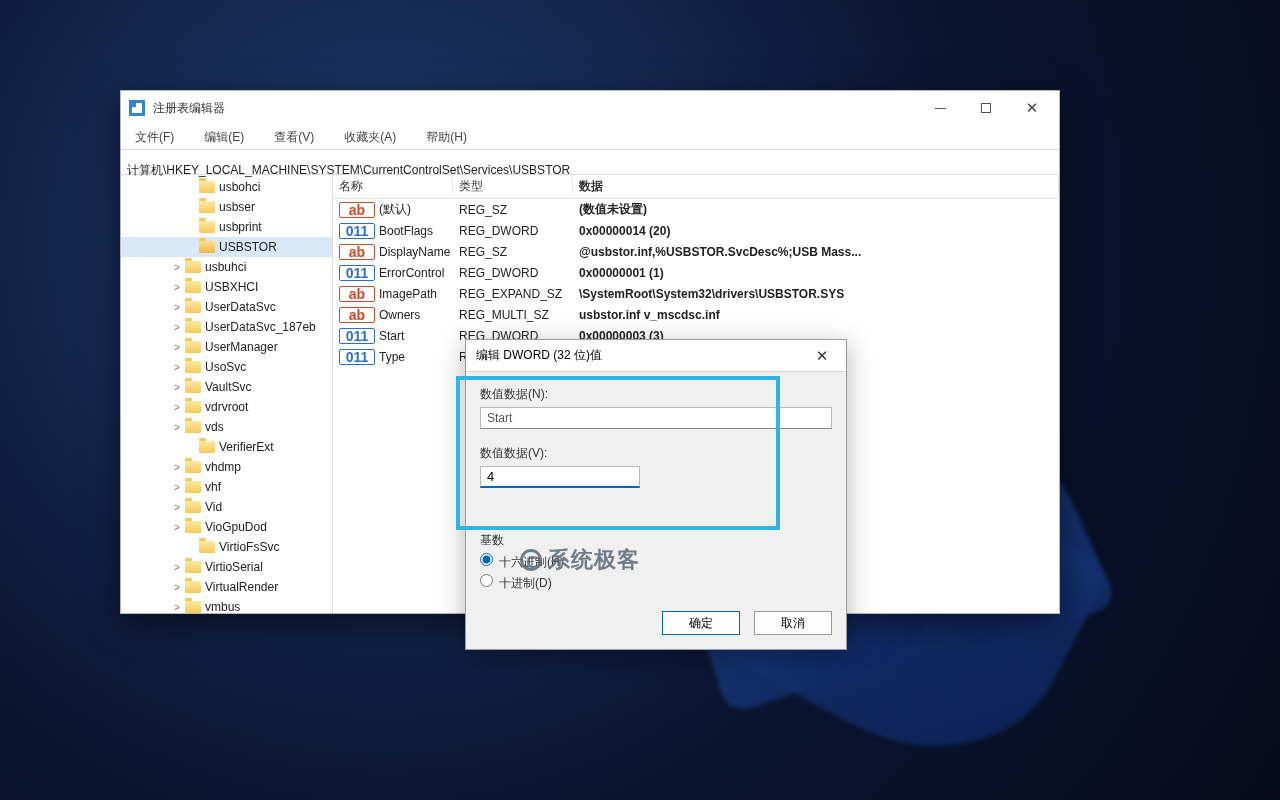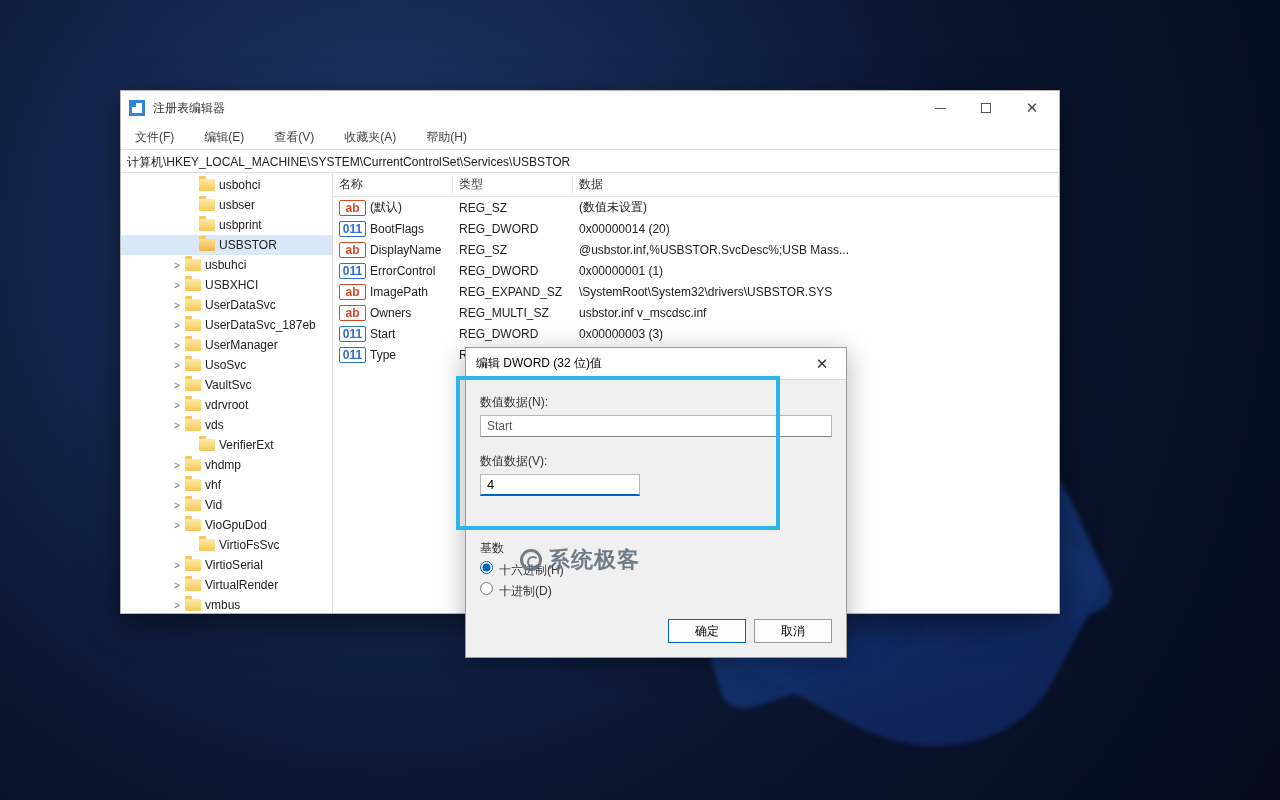--- a/index.html
+++ b/index.html
@@ -27,55 +27,55 @@
 .titlebar .title{ font-size:12px; color:#333; flex:0 0 auto; }
 .titlebar .spacer{ flex:1; }
 .winbtn{ width:46px; height:30px; display:flex; align-items:center; justify-content:center; color:#444; font-size:12px; }
 .winbtn .sq{width:10px;height:10px;border:1px solid #555;}
 .winbtn .x{font-size:15px;font-weight:300;}
 .winbtn .min{width:11px;height:1px;background:#555;}
 
 .menubar{ height:24px; display:flex; align-items:center; gap:14px; padding:0 6px; font-size:12px; color:#444;}
 .menubar span{ padding:3px 8px; }
 
-.pathbar{ height:24px; border-top:1px solid #dcdcdc; border-bottom:1px solid #dcdcdc; font-size:12px; color:#222; padding:4px 6px; background:#fff;}
+.pathbar{ height:24px; border-top:1px solid #dcdcdc; border-bottom:1px solid #dcdcdc; font-size:12px; color:#222; padding:12px 6px; background:#fff;}
 
 .main{ flex:1; display:flex; overflow:hidden; }
 .tree{ width:212px; border-right:1px solid #dcdcdc; overflow:hidden; padding-top:2px;}
 .tree-item{ display:flex; align-items:center; height:20px; font-size:12px; color:#222; white-space:nowrap;}
 .tree-item .tw{ width:16px; text-align:center; color:#777; font-size:10px;}
 .folder-icon{ width:16px; height:12px; background:linear-gradient(#ffe9a3,#f6c95a); border-radius:1px; margin-right:4px; position:relative; display:inline-block;}
 .folder-icon::before{content:"";position:absolute;left:0;top:-3px;width:7px;height:3px;background:#f6c95a;border-radius:1px 1px 0 0;}
 .tree-item.selected{ background:#d9e8f7; }
 .tree-item.selected .folder-icon{ background:linear-gradient(#ffdf8b,#eeb64a);}
 
 .values{ flex:1; display:flex; flex-direction:column; overflow:hidden;}
 .headers{ display:flex; height:24px; border-bottom:1px solid #e3e3e3; font-size:12px; color:#333; align-items:center;}
 .headers div{ padding:0 6px; border-right:1px solid #e8e8e8;}
-.col-n{width:120px;} .col-t{width:120px;} .col-d{flex:1;}
+.col-n{width:120px;} .col-t{width:120px;} .col-d{flex:1;font-weight:bold;}
 .row{ display:flex; height:21px; font-size:12px; color:#222; align-items:center;}
 .row div{ padding:0 6px; white-space:nowrap; overflow:hidden; text-overflow:ellipsis;}
-.vicon{ width:27px; height:16px; margin-right:4px; display:inline-flex; align-items:center; justify-content:center; font-size:12px; font-weight:bold; border:1px solid; border-radius:2px; flex-shrink:0;}
+.vicon{ width:36px; height:16px; margin-right:4px; display:inline-flex; align-items:center; justify-content:center; font-size:14px; font-weight:bold; border:1px solid; border-radius:2px; flex-shrink:0;}
 .vicon.sz{ color:#d34a2a; border-color:#d34a2a; }
 .vicon.dw{ color:#2d6fd1; border-color:#2d6fd1; }
 .row .col-n{display:flex;align-items:center;}
 
 
-.dlg{ position:absolute; left:465px; top:347px; width:382px; background:#f0f0f0; border:1px solid #9b9b9b; box-shadow:0 6px 24px rgba(0,0,0,.3);}
+.dlg{ position:absolute; left:465px; top:339px; width:382px; background:#f0f0f0; border:1px solid #9b9b9b; box-shadow:0 6px 24px rgba(0,0,0,.3);}
 .dlg-title{ height:32px; background:#fff; display:flex; align-items:center; padding:0 10px; font-size:12px; border-bottom:1px solid #d6d6d6;}
 .dlg-title .spacer{flex:1;}
 .dlg-close{ width:28px; text-align:center; font-size:15px; color:#333; }
 .dlg-body{ padding:10px 14px 6px; font-size:12px; color:#333; position:relative;}
 .field-label{ margin:4px 0 4px; }
 .name-field{ width:100%; height:22px; border:1px solid #b8b8b8; border-bottom:1px solid #888; background:#fff; padding:2px 6px; font-size:12px; color:#555;}
 .row2{ display:flex; gap:40px; margin-top:12px;flex-direction:column;}
 .value-field{ width:160px; height:22px; border:1px solid #b8b8b8; border-bottom:2px solid #0067c0; background:#fff; padding:1px 6px; font-size:13px;}
 .radiogrp label{ display:block; margin:3px 0; font-size:12px;}
 .radiogrp input{ margin-right:6px; accent-color:#0067c0;}
-.dlg-foot{ display:flex; justify-content:flex-end; gap:8px; padding:10px 14px 14px; align-items:center;}
+.dlg-foot{ display:flex; justify-content:flex-end; gap:14px; padding:10px 14px 14px; align-items:center;}
 .btn{ width:78px; height:24px; background:#fdfdfd; border:1px solid #999; font-size:12px; }
 .btn.primary{ border:1px solid #0067c0; }
 .highlight-box{ position:absolute; left:456px; top:376px; width:324px; height:154px; border:4px solid #2fb4e8; pointer-events:none;}
 .watermark{ position:absolute; left:520px; top:545px; font-size:22px; font-weight:600; color:#5a6a78; letter-spacing:1px; display:flex; align-items:center; gap:6px; opacity:.85;}
 .watermark .wm-icon{ width:22px; height:22px; border:3px solid #5a6a78; border-radius:50%; position:relative;}
 .watermark .wm-icon::after{content:"";position:absolute;left:4px;top:4px;width:8px;height:8px;border:2px solid #5a6a78;border-radius:50%;border-right-color:transparent;}
 </style>
 </head>
 <body>
 

